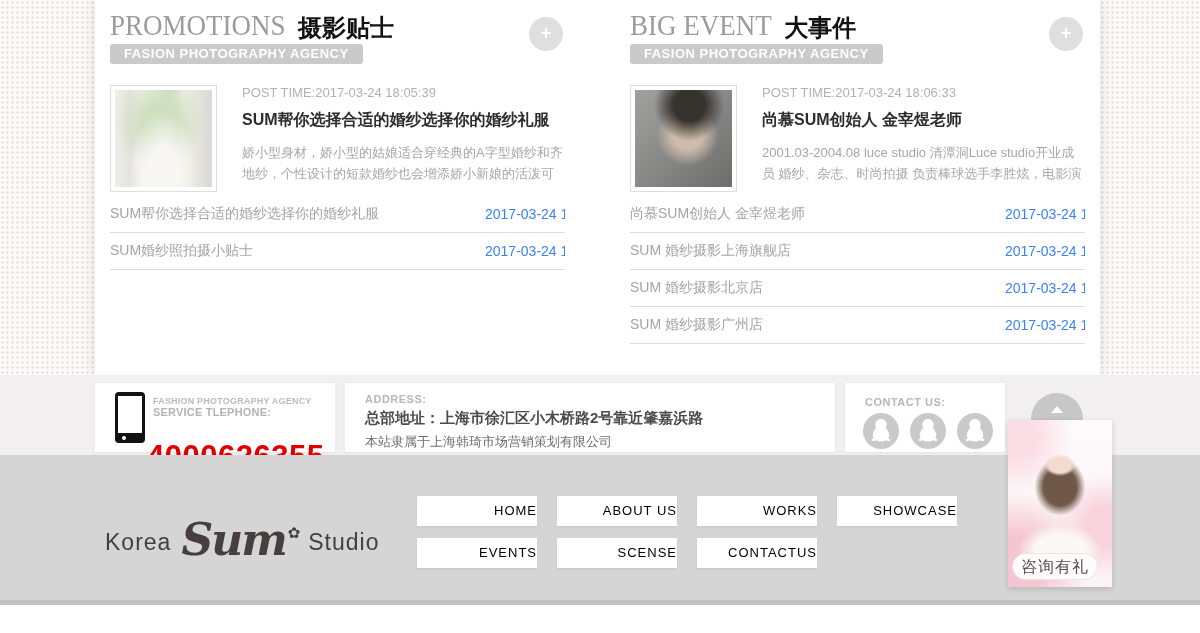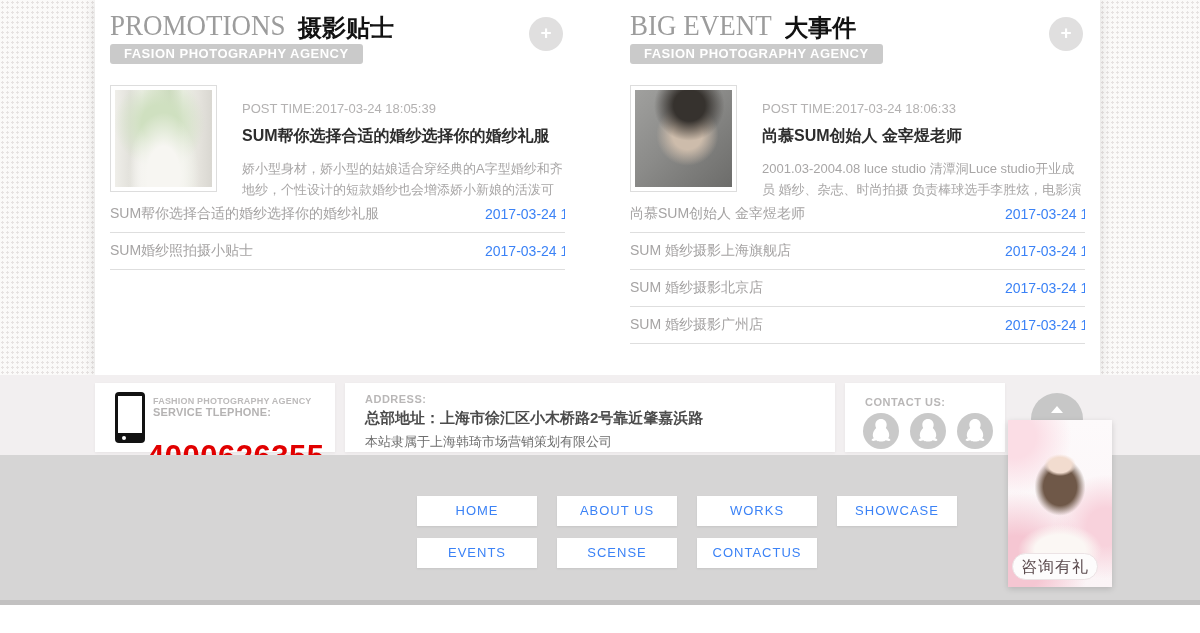--- a/index.html
+++ b/index.html
@@ -31,21 +31,21 @@
   .thumb-img { width:100%; height:100%; }
   .img-bride { background:
       radial-gradient(ellipse at 50% 88%, #f7f6f2 0 24%, rgba(247,246,242,0) 52%),
       radial-gradient(circle at 46% 34%, #cfe0c0 0 22%, rgba(220,234,209,0) 55%),
       linear-gradient(90deg,#efeee9 0%,#e2e1db 16%,#f2f1ed 28%,#dfe6d4 44%,#ccd8bf 56%,#ecefe5 70%,#e5e3dd 86%,#d9d7d1 100%); }
   .img-man { background:
       radial-gradient(circle at 56% 16%, #36322e 0 16%, rgba(54,50,46,0) 36%),
       radial-gradient(ellipse at 54% 46%, #cdbcab 0 20%, rgba(205,188,171,0) 42%),
       linear-gradient(135deg,#a0a09e 0%,#8b8b89 45%,#6c6c6a 100%); }
   .f-body { margin-left:25px; width:322px; }
-  .post-time { font-size:13px; color:#b3b1b1; margin-top:16px; }
+  .post-time { font-size:13px; color:#b3b1b1; margin-top:0; }
   .f-title { font-size:16px; font-weight:bold; color:#2d2d2d; margin-top:10px; }
   .f-excerpt { font-size:13px; color:#a8a6a6; line-height:21px; margin-top:11px; height:42px; overflow:hidden; }
 
   .news-list { position:absolute; left:0; top:196px; width:455px; }
   .row { height:37px; display:flex; justify-content:space-between; align-items:center; border-bottom:1px solid #dedede; cursor:pointer; }
   .row-title { font-size:14px; color:#a5a3a3; white-space:nowrap; overflow:hidden; }
   .row-date { font-size:14px; color:#3b82f6; width:80px; flex:none; white-space:nowrap; overflow:hidden; margin-left:20px; }
 
   
   .info-band { position:absolute; left:0; top:375px; width:1200px; height:80px; background:#f2eff0;text-align:right; }
@@ -89,21 +89,21 @@
   .bottom-band { position:absolute; left:0; top:455px; width:1200px; height:145px; background:#d6d5d5; }
   .bottom-strip { position:absolute; left:0; top:600px; width:1200px; height:5px; background:#c2c1c1; }
   .logo { position:absolute; left:105px; top:512px; height:60px; display:flex; align-items:center; color:#45403d; }
   .logo-prefix { font-size:23px; letter-spacing:1px; }
   .logo-script { font-family:"DejaVu Serif", serif; font-style:italic; font-weight:bold; font-size:44px;
     letter-spacing:-2px; margin:0 2px 6px 10px; }
   .logo-flower { font-size:15px; margin:0 8px 18px 0; }
   .logo-suffix { font-size:23px; letter-spacing:1px; }
   .nav-grid { position:absolute; left:417px; top:496px; display:grid; grid-template-columns:repeat(4,120px);
     grid-auto-rows:30px; column-gap:20px; row-gap:12px; }
-  .nav-btn { background:#fff; color:#3b82f6; font-size:13px; letter-spacing:1px; text-align:center;
+  .nav-btn { background:#fff; color:#000000; font-size:13px; letter-spacing:1px; text-align:right;
     line-height:30px; cursor:pointer; box-shadow:0 1px 2px rgba(0,0,0,0.08); }
 </style>
 </head>
 <body>
 
 <div class="stage">
   <div class="bg-top"></div>
   <div class="panel"></div>
 
   <div class="col col-left">
@@ -215,20 +215,26 @@
   <div class="collapse-circle">
     <div class="chevron-up"></div>
   </div>
   <div class="chat-card">
     <div class="chat-pill">咨询有礼</div>
   </div>
 
   <div class="bottom-band"></div>
   <div class="bottom-strip"></div>
 
+  <div class="logo">
+    <span class="logo-prefix">Korea</span>
+    <span class="logo-script">Sum</span>
+    <span class="logo-flower">✿</span>
+    <span class="logo-suffix">Studio</span>
+  </div>
 
   <div class="nav-grid">
     <div class="nav-btn">HOME</div>
     <div class="nav-btn">ABOUT US</div>
     <div class="nav-btn">WORKS</div>
     <div class="nav-btn">SHOWCASE</div>
     <div class="nav-btn">EVENTS</div>
     <div class="nav-btn">SCENSE</div>
     <div class="nav-btn">CONTACTUS</div>
   </div>

